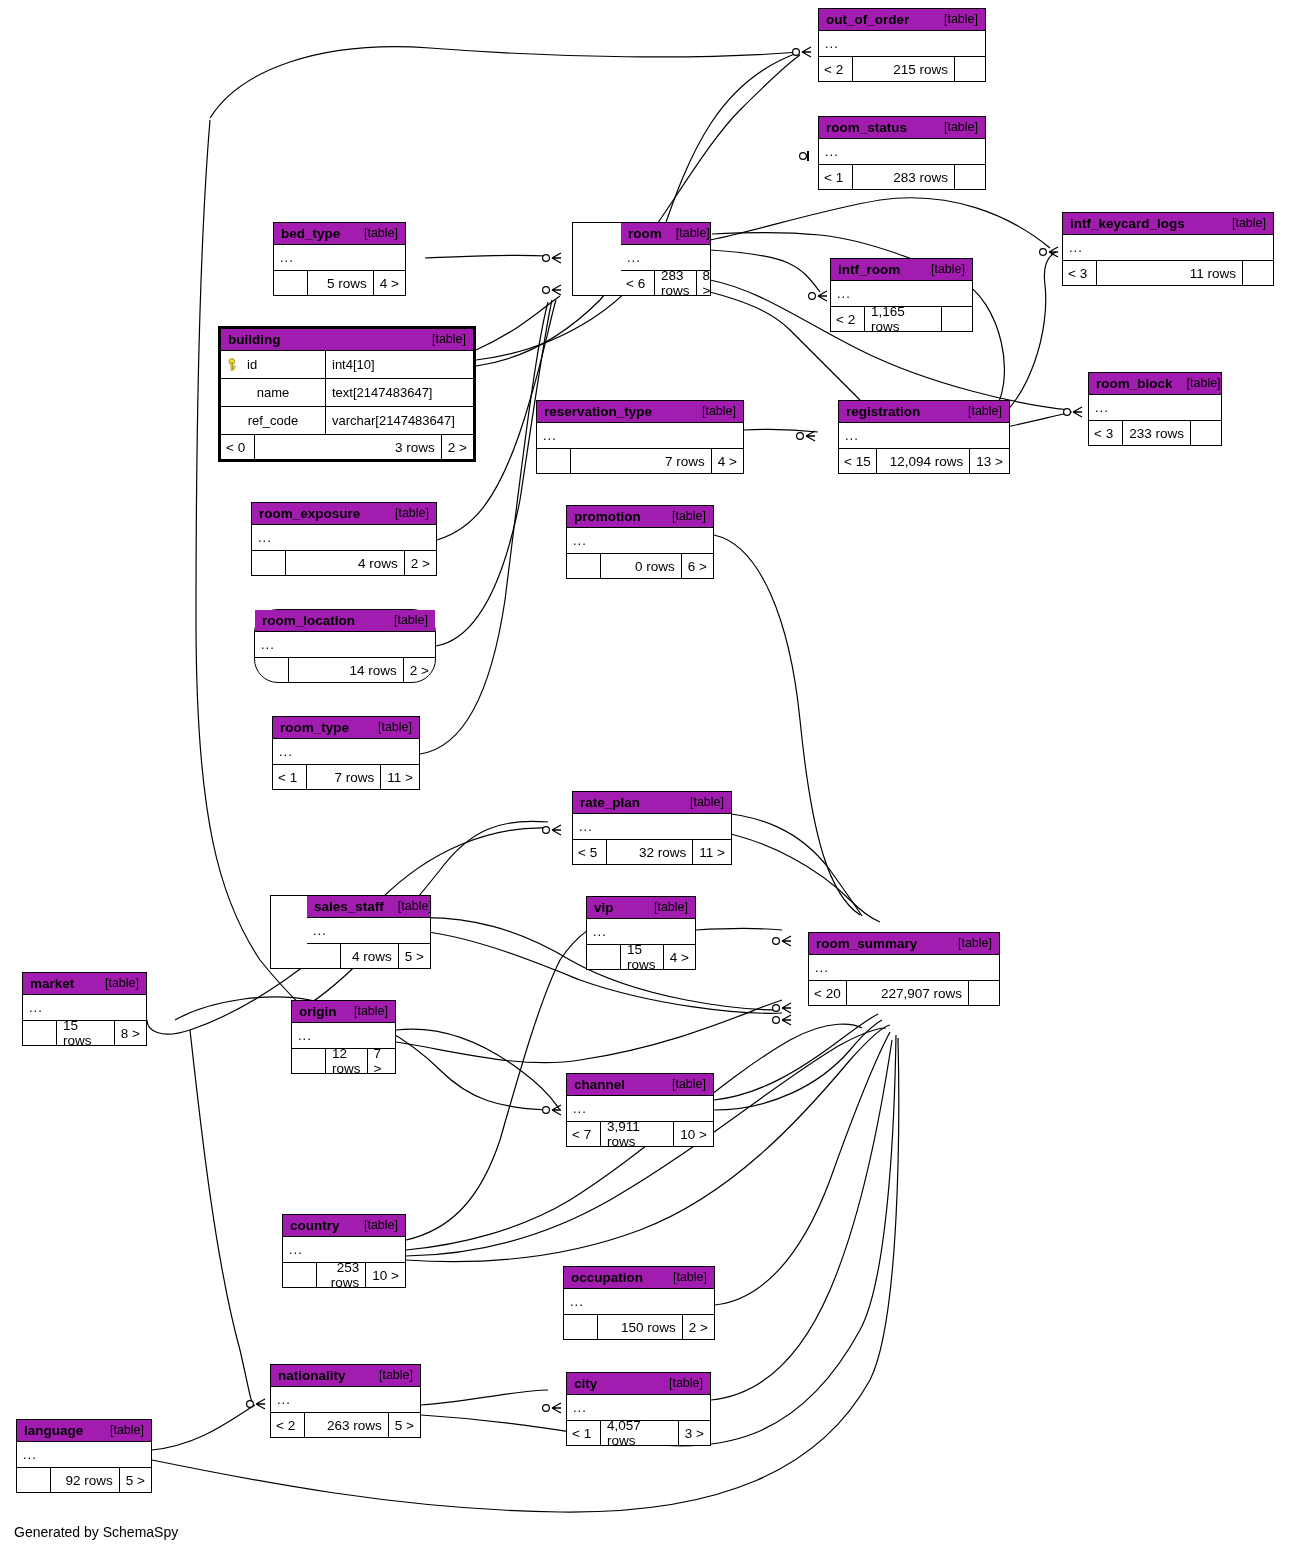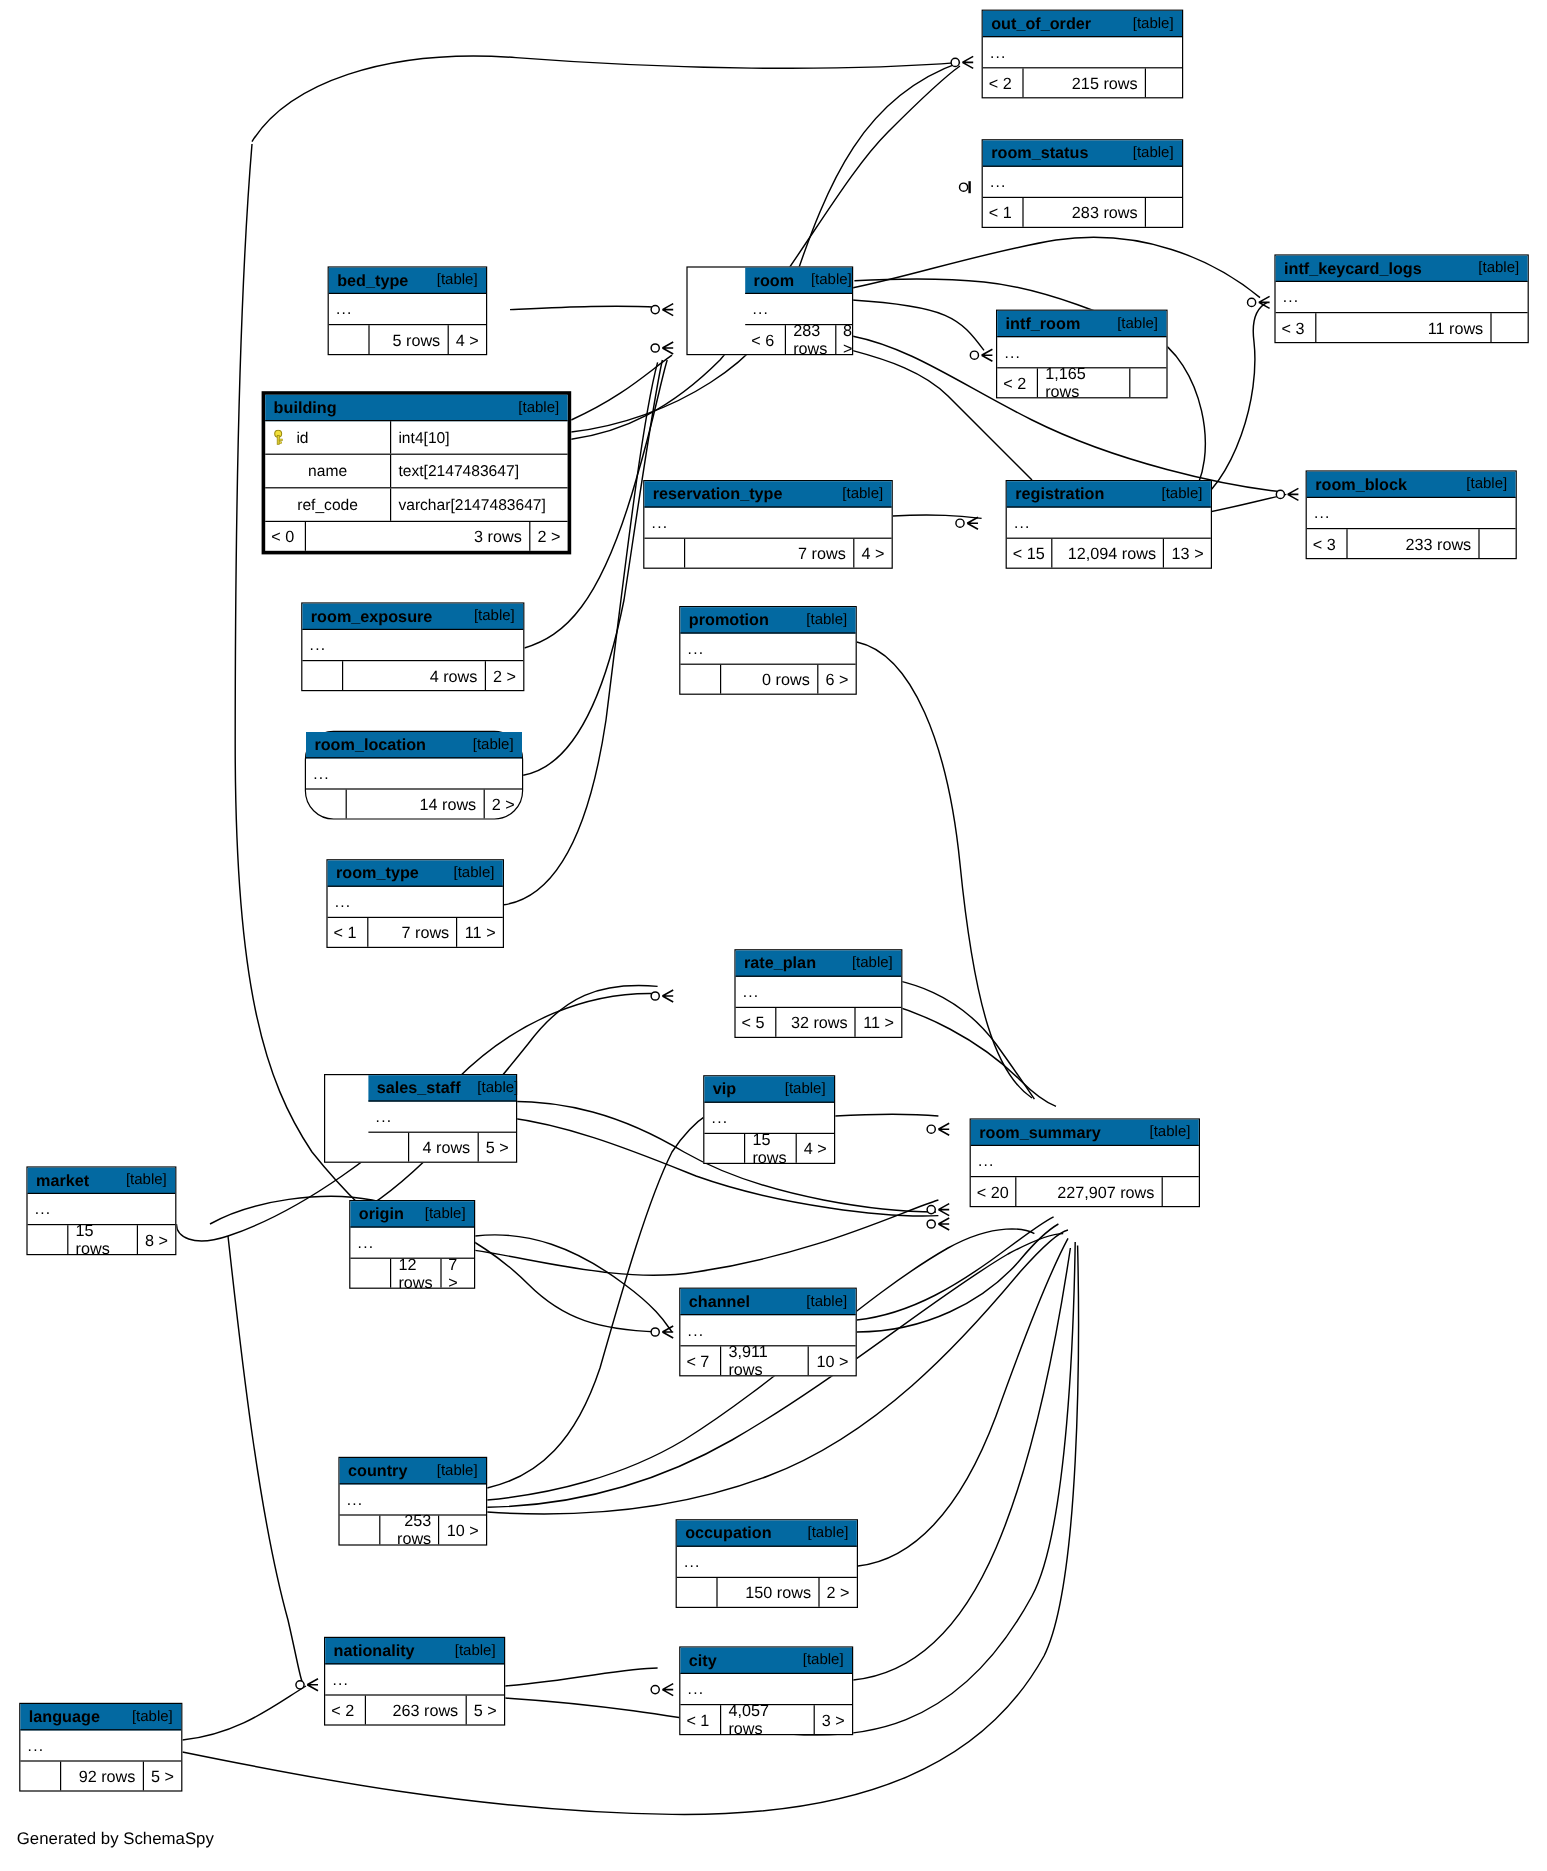--- a/index.html
+++ b/index.html
@@ -35,21 +35,21 @@
     font-size: 13.5px;
     color: #000000;
   }
   .table-node.focus {
     border: 3px solid #000000;
   }
   .tn-title {
     display: flex;
     align-items: center;
     justify-content: space-between;
-    background: #0369a1;
+    background: #a21caf;
     border-bottom: 1px solid #000000;
     padding: 3px 7px 4px 7px;
     height: 22px;
     box-sizing: border-box;
   }
   .tn-name {
     font-weight: bold;
     font-size: 13.5px;
     white-space: nowrap;
   }
@@ -361,21 +361,21 @@
             </div>
             <div class="tn-col-type">varchar[2147483647]</div>
           </div>
         </div>
         <div class="tn-foot">
           <div class="f-left">&lt; 0</div>
           <div class="f-mid">3 rows</div>
           <div class="f-right">2 &gt;</div>
         </div>
       </div>
-      <div class="table-node" style="left: 1088px; top: 372px; width: 176px; margin-top: 20px;">
+      <div class="table-node" style="left: 1088px; top: 372px; width: 134px;">
         <div class="tn-title">
           <span class="tn-name">room_block</span>
           <span class="tn-tag">[table]</span>
         </div>
         <div class="tn-body">...</div>
         <div class="tn-foot">
           <div class="f-left">&lt; 3</div>
           <div class="f-mid">233 rows</div>
           <div class="f-right"></div>
         </div>
@@ -445,21 +445,21 @@
           <span class="tn-name">room_type</span>
           <span class="tn-tag">[table]</span>
         </div>
         <div class="tn-body">...</div>
         <div class="tn-foot">
           <div class="f-left">&lt; 1</div>
           <div class="f-mid">7 rows</div>
           <div class="f-right">11 &gt;</div>
         </div>
       </div>
-      <div class="table-node" style="left: 572px; top: 791px; width: 140px; margin-left: 40px;">
+      <div class="table-node" style="left: 572px; top: 791px; width: 160px;">
         <div class="tn-title">
           <span class="tn-name">rate_plan</span>
           <span class="tn-tag">[table]</span>
         </div>
         <div class="tn-body">...</div>
         <div class="tn-foot">
           <div class="f-left">&lt; 5</div>
           <div class="f-mid">32 rows</div>
           <div class="f-right">11 &gt;</div>
         </div>

